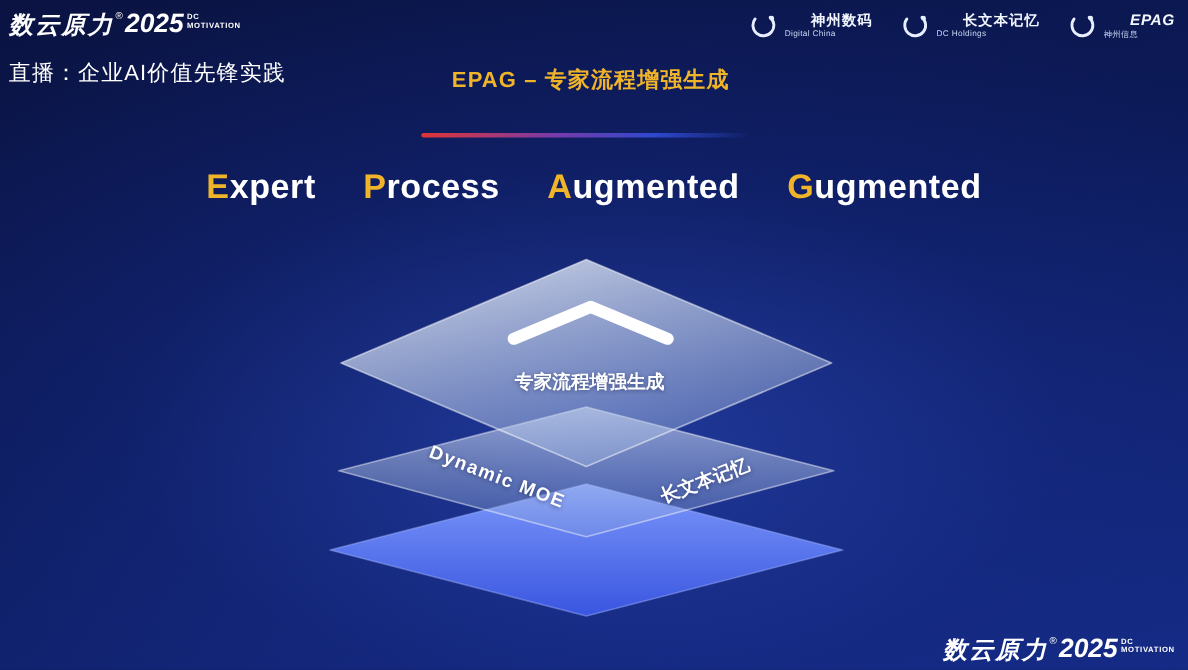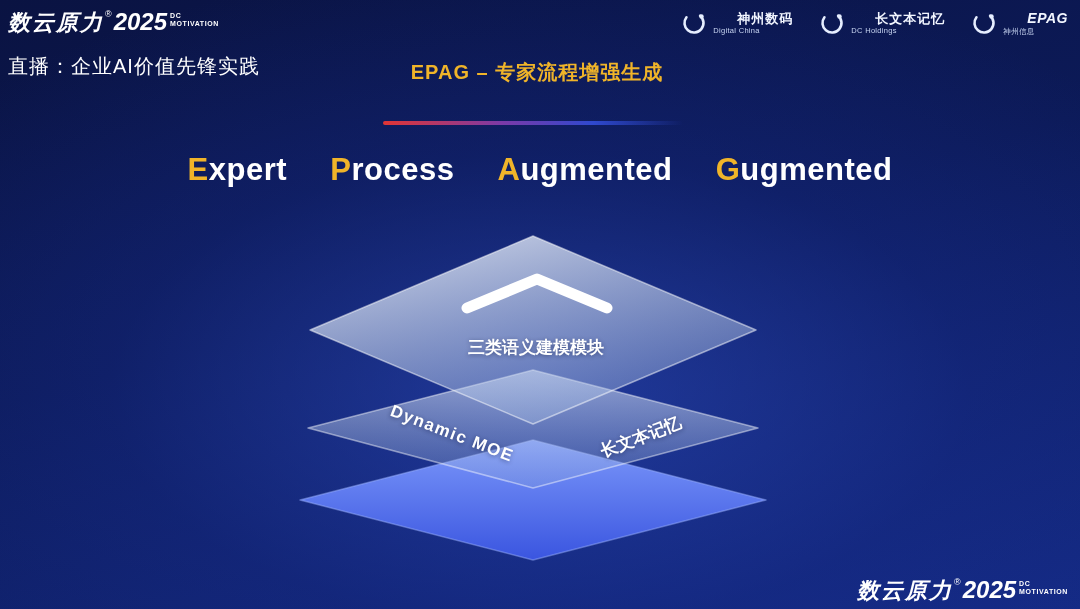--- a/index.html
+++ b/index.html
@@ -129,21 +129,21 @@
     </defs>
     <polygon points="245,212 478,272 245,332 12,272" fill="url(#gBlue)" stroke="#9fb6ff" stroke-opacity="0.45" stroke-width="1.5" stroke-linejoin="round"></polygon>
     <polygon points="245,142 470,200 245,260 20,200" fill="url(#gGlassMid)" stroke="#ffffff" stroke-opacity="0.45" stroke-width="1.5" stroke-linejoin="round"></polygon>
     <polygon points="245,8 468,102 245,196 22,102" fill="url(#gGlassTop)" stroke="#ffffff" stroke-opacity="0.5" stroke-width="1.5" stroke-linejoin="round"></polygon>
   </svg>
 
   <svg class="chevron" width="170" height="56" viewBox="0 0 170 56">
     <polyline points="15,42 85,13 155,42" fill="none" stroke="#ffffff" stroke-width="11" stroke-linecap="round" stroke-linejoin="round"></polyline>
   </svg>
 
-  <div class="layer-label lbl-top">三类语义建模模块</div>
+  <div class="layer-label lbl-top">专家流程增强生成</div>
   <div class="layer-label lbl-mid-left">Dynamic MOE</div>
   <div class="layer-label lbl-mid-right">长文本记忆</div>
 
   <div class="brand brand-bottomright">
     <span class="brand-cn">数云原力</span>
     <span class="brand-reg">®</span>
     <span class="brand-year">2025</span>
     <span class="brand-sub">
       <span>DC</span>
       <span>MOTIVATION</span>

